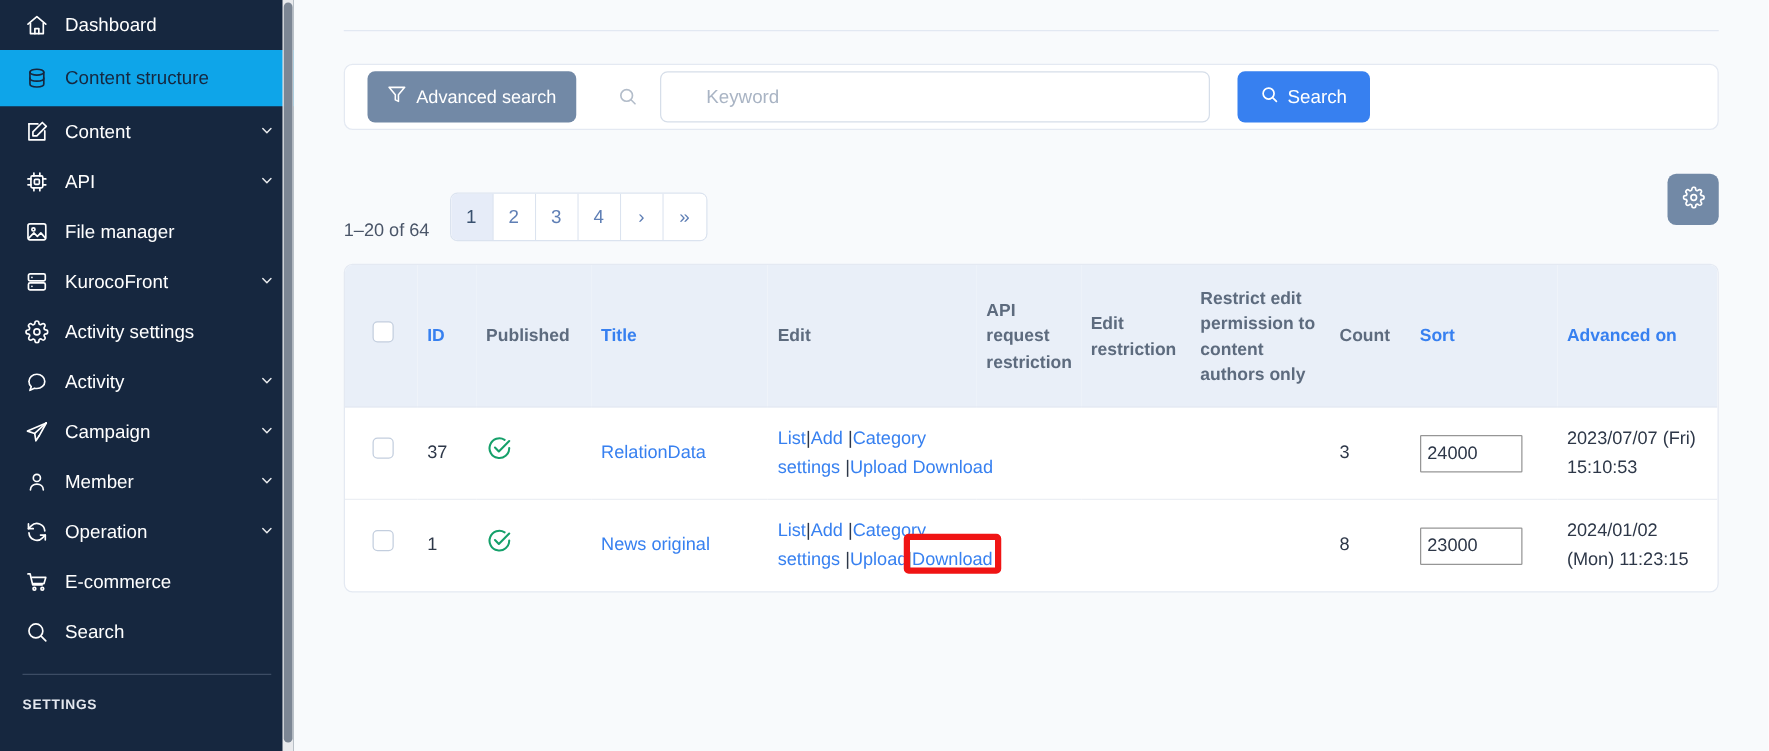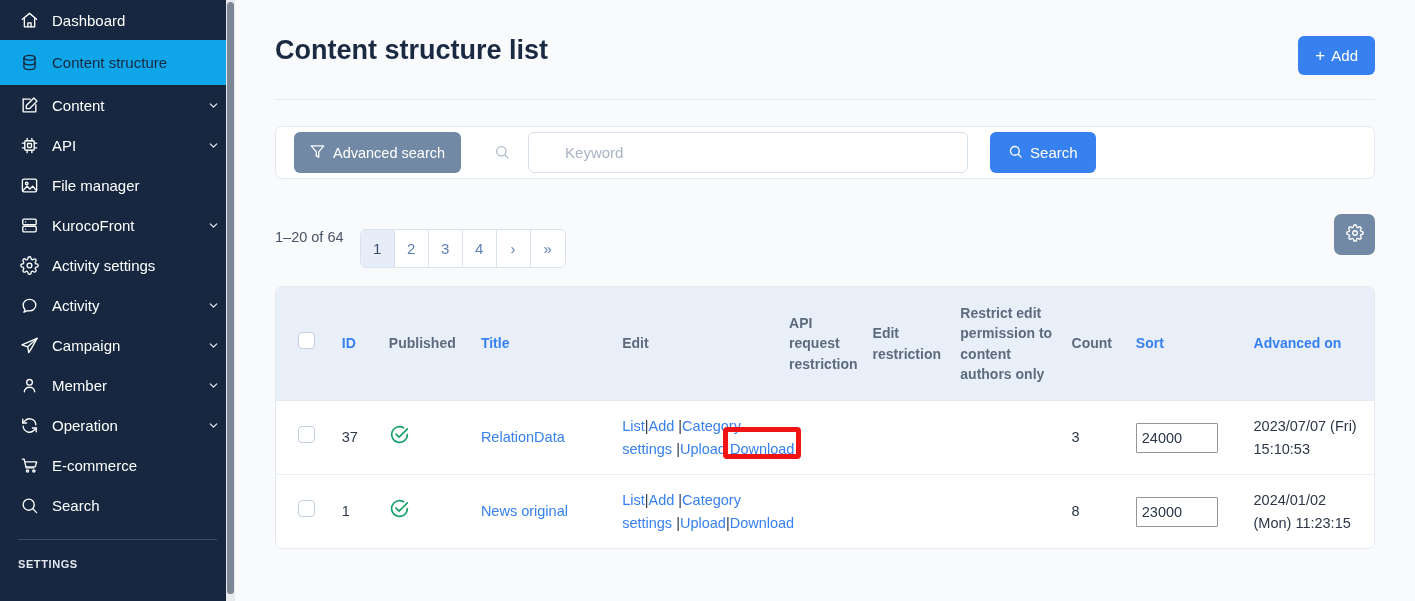--- a/index.html
+++ b/index.html
@@ -135,21 +135,21 @@
     height: 41px; padding: 0 18px;
     font-size: 15px; cursor: pointer;
     font-family: "Liberation Sans", sans-serif;
   }
 
   
   .pager-row {
     margin: 22px 40px 0 40px;
     display: flex; align-items: center; justify-content: space-between;
   }
-  .pager-left { display: flex; align-items: flex-start; gap: 16px; margin-top: 28px; }
+  .pager-left { display: flex; align-items: flex-end; gap: 16px; margin-top: 28px; }
   .pager-count { font-size: 14.5px; color: #4a5568; }
   .pager {
     display: flex; border: 1px solid #dbe3ef; border-radius: 6px;
     overflow: hidden; background: #fff;
   }
   .pg {
     min-width: 34px; height: 37px;
     display: flex; align-items: center; justify-content: center;
     font-size: 15px; color: #5f7fb5;
     border-right: 1px solid #dbe3ef;
@@ -393,27 +393,20 @@
       </div>
     <div class="nav-sep"></div>
     <div class="nav-section-title">SETTINGS</div>
     <div class="sb-scrollbar">
       <div class="sb-thumb"></div>
     </div>
   </nav>
 
   <section class="main">
 
-    <div class="page-head">
-      <h1 class="page-title">Content structure list</h1>
-      <button class="btn-add">
-        <span class="plus">+</span>
-        <span>Add</span>
-      </button>
-    </div>
     <div class="head-rule"></div>
 
     <div class="search-card">
       <button class="btn-adv">
         <span>
           <svg viewBox="0 0 24 24" width="15" height="15" fill="none" stroke="currentColor" stroke-width="2" stroke-linecap="round" stroke-linejoin="round">
               <polygon points="22 3 2 3 10 12.46 10 19 14 21 14 12.46 22 3"></polygon>
             </svg>
         </span>
         <span>Advanced search</span>

